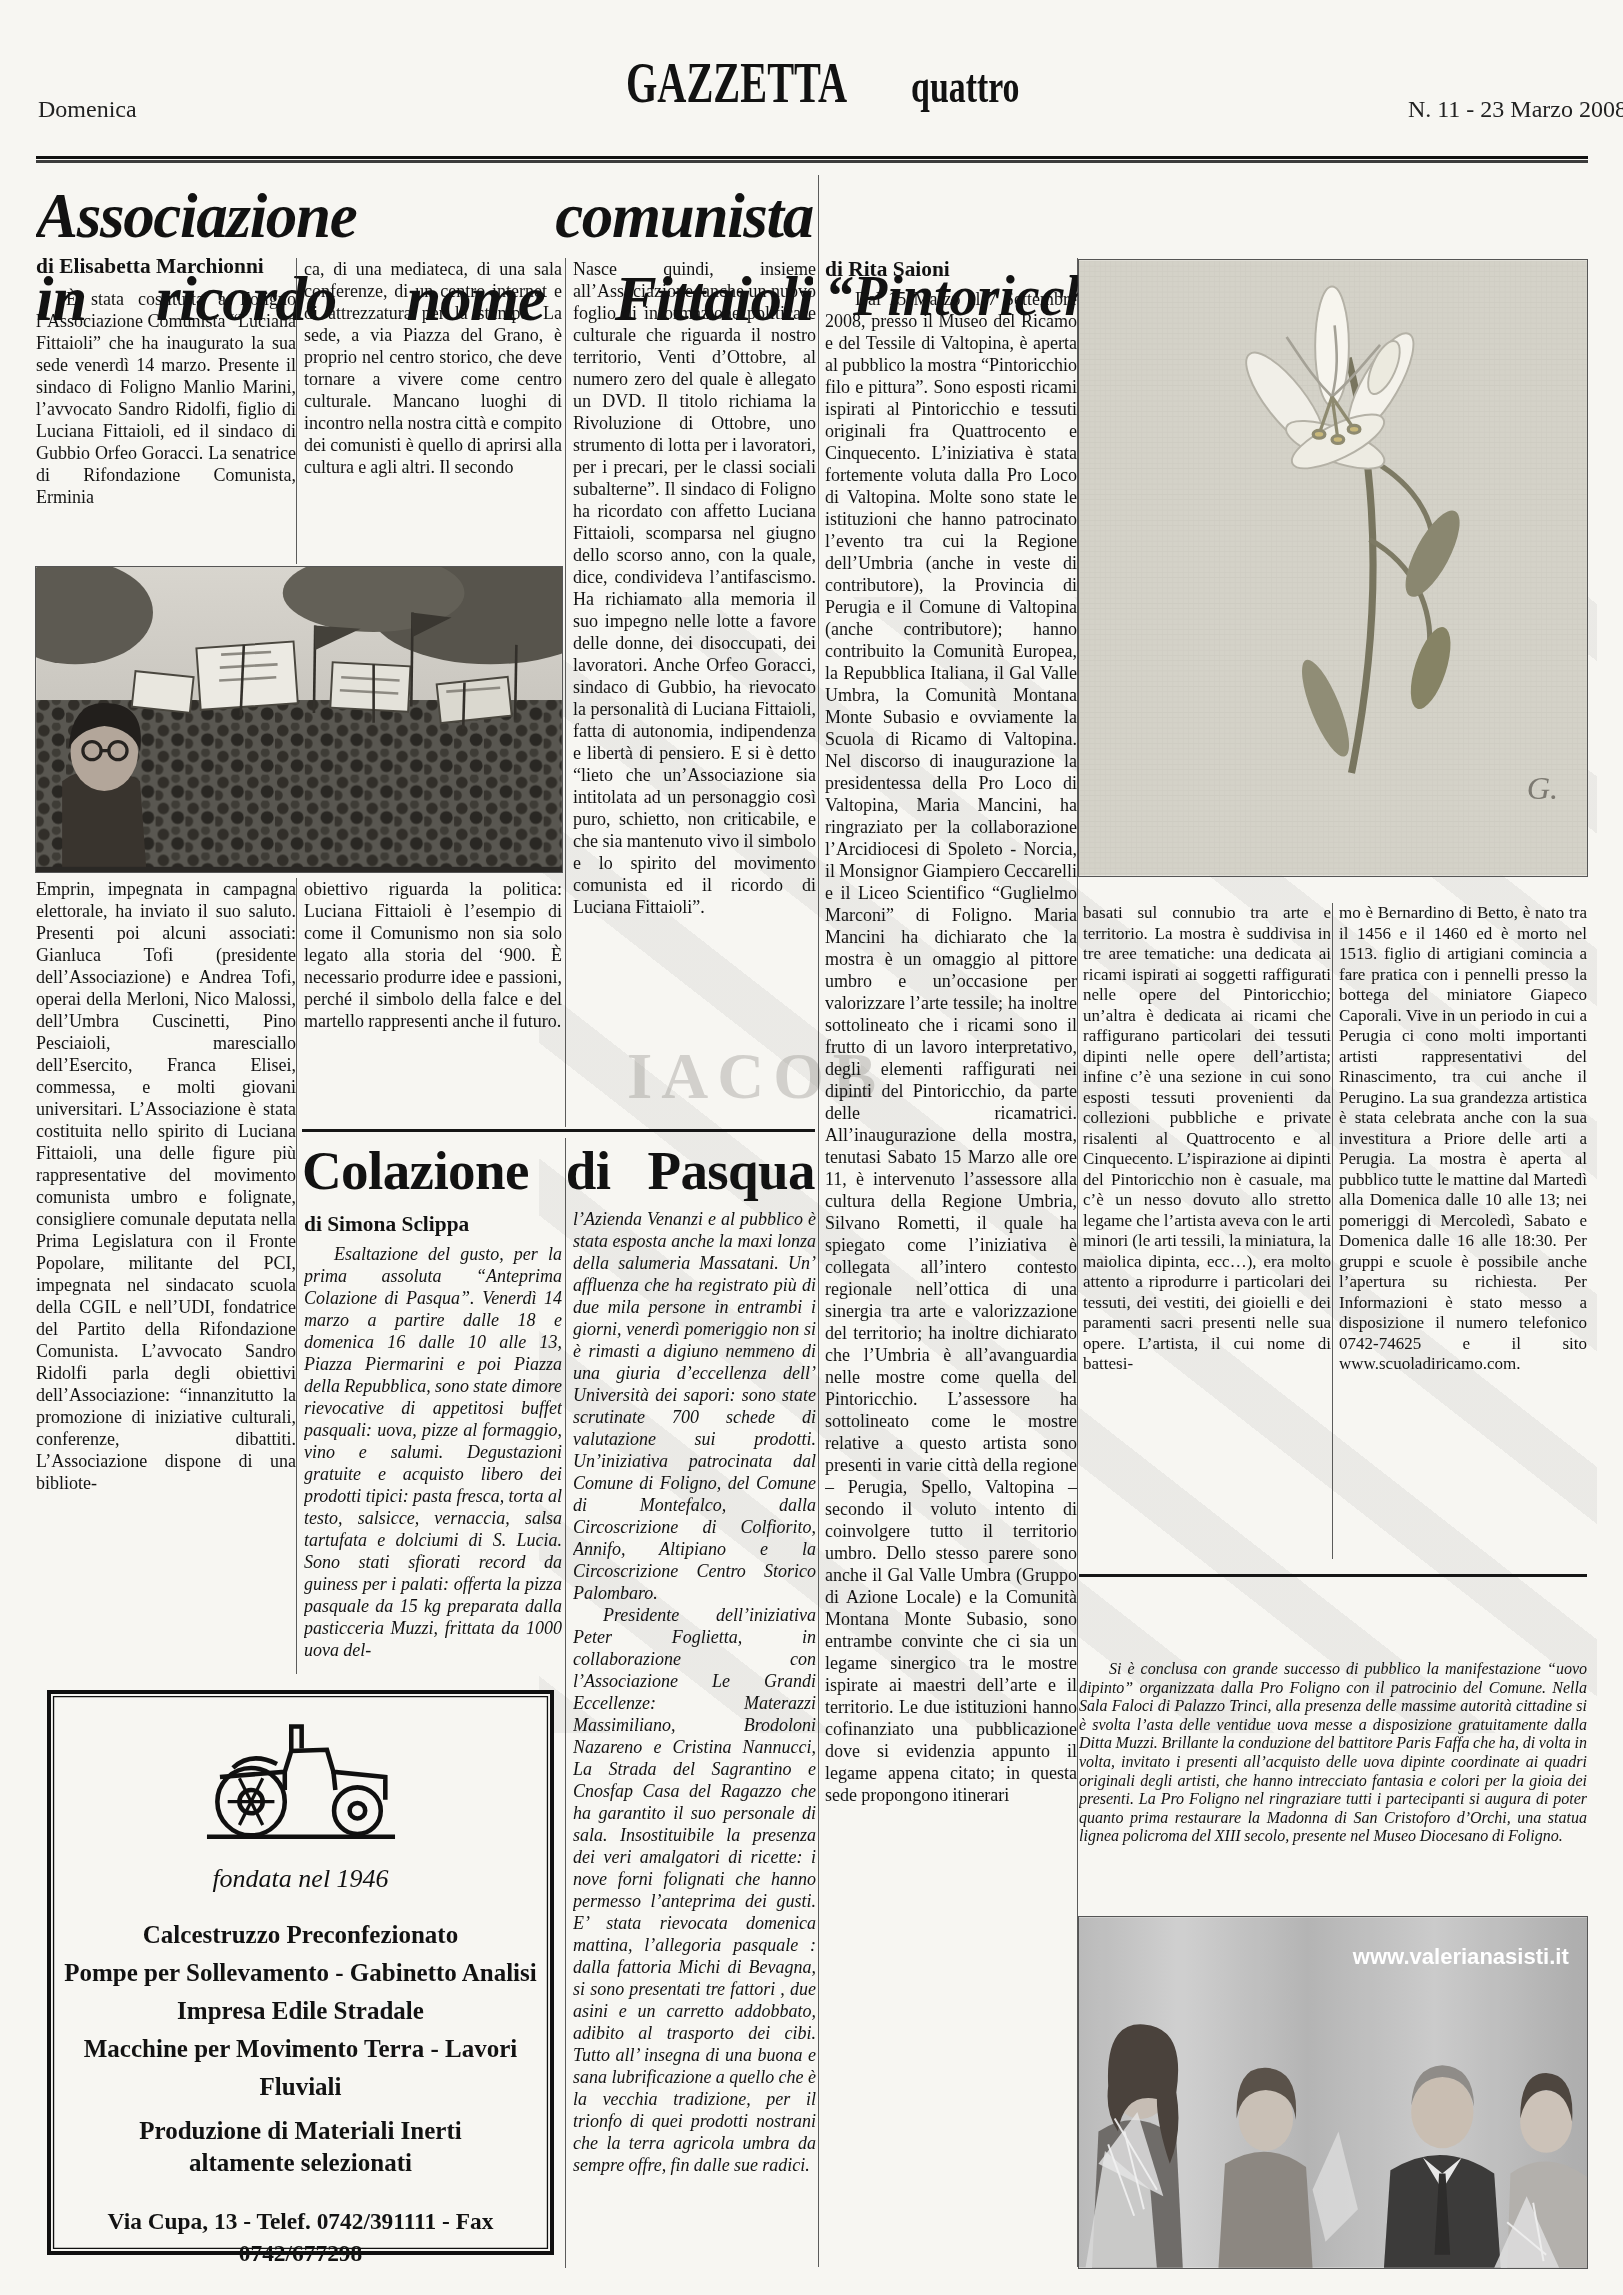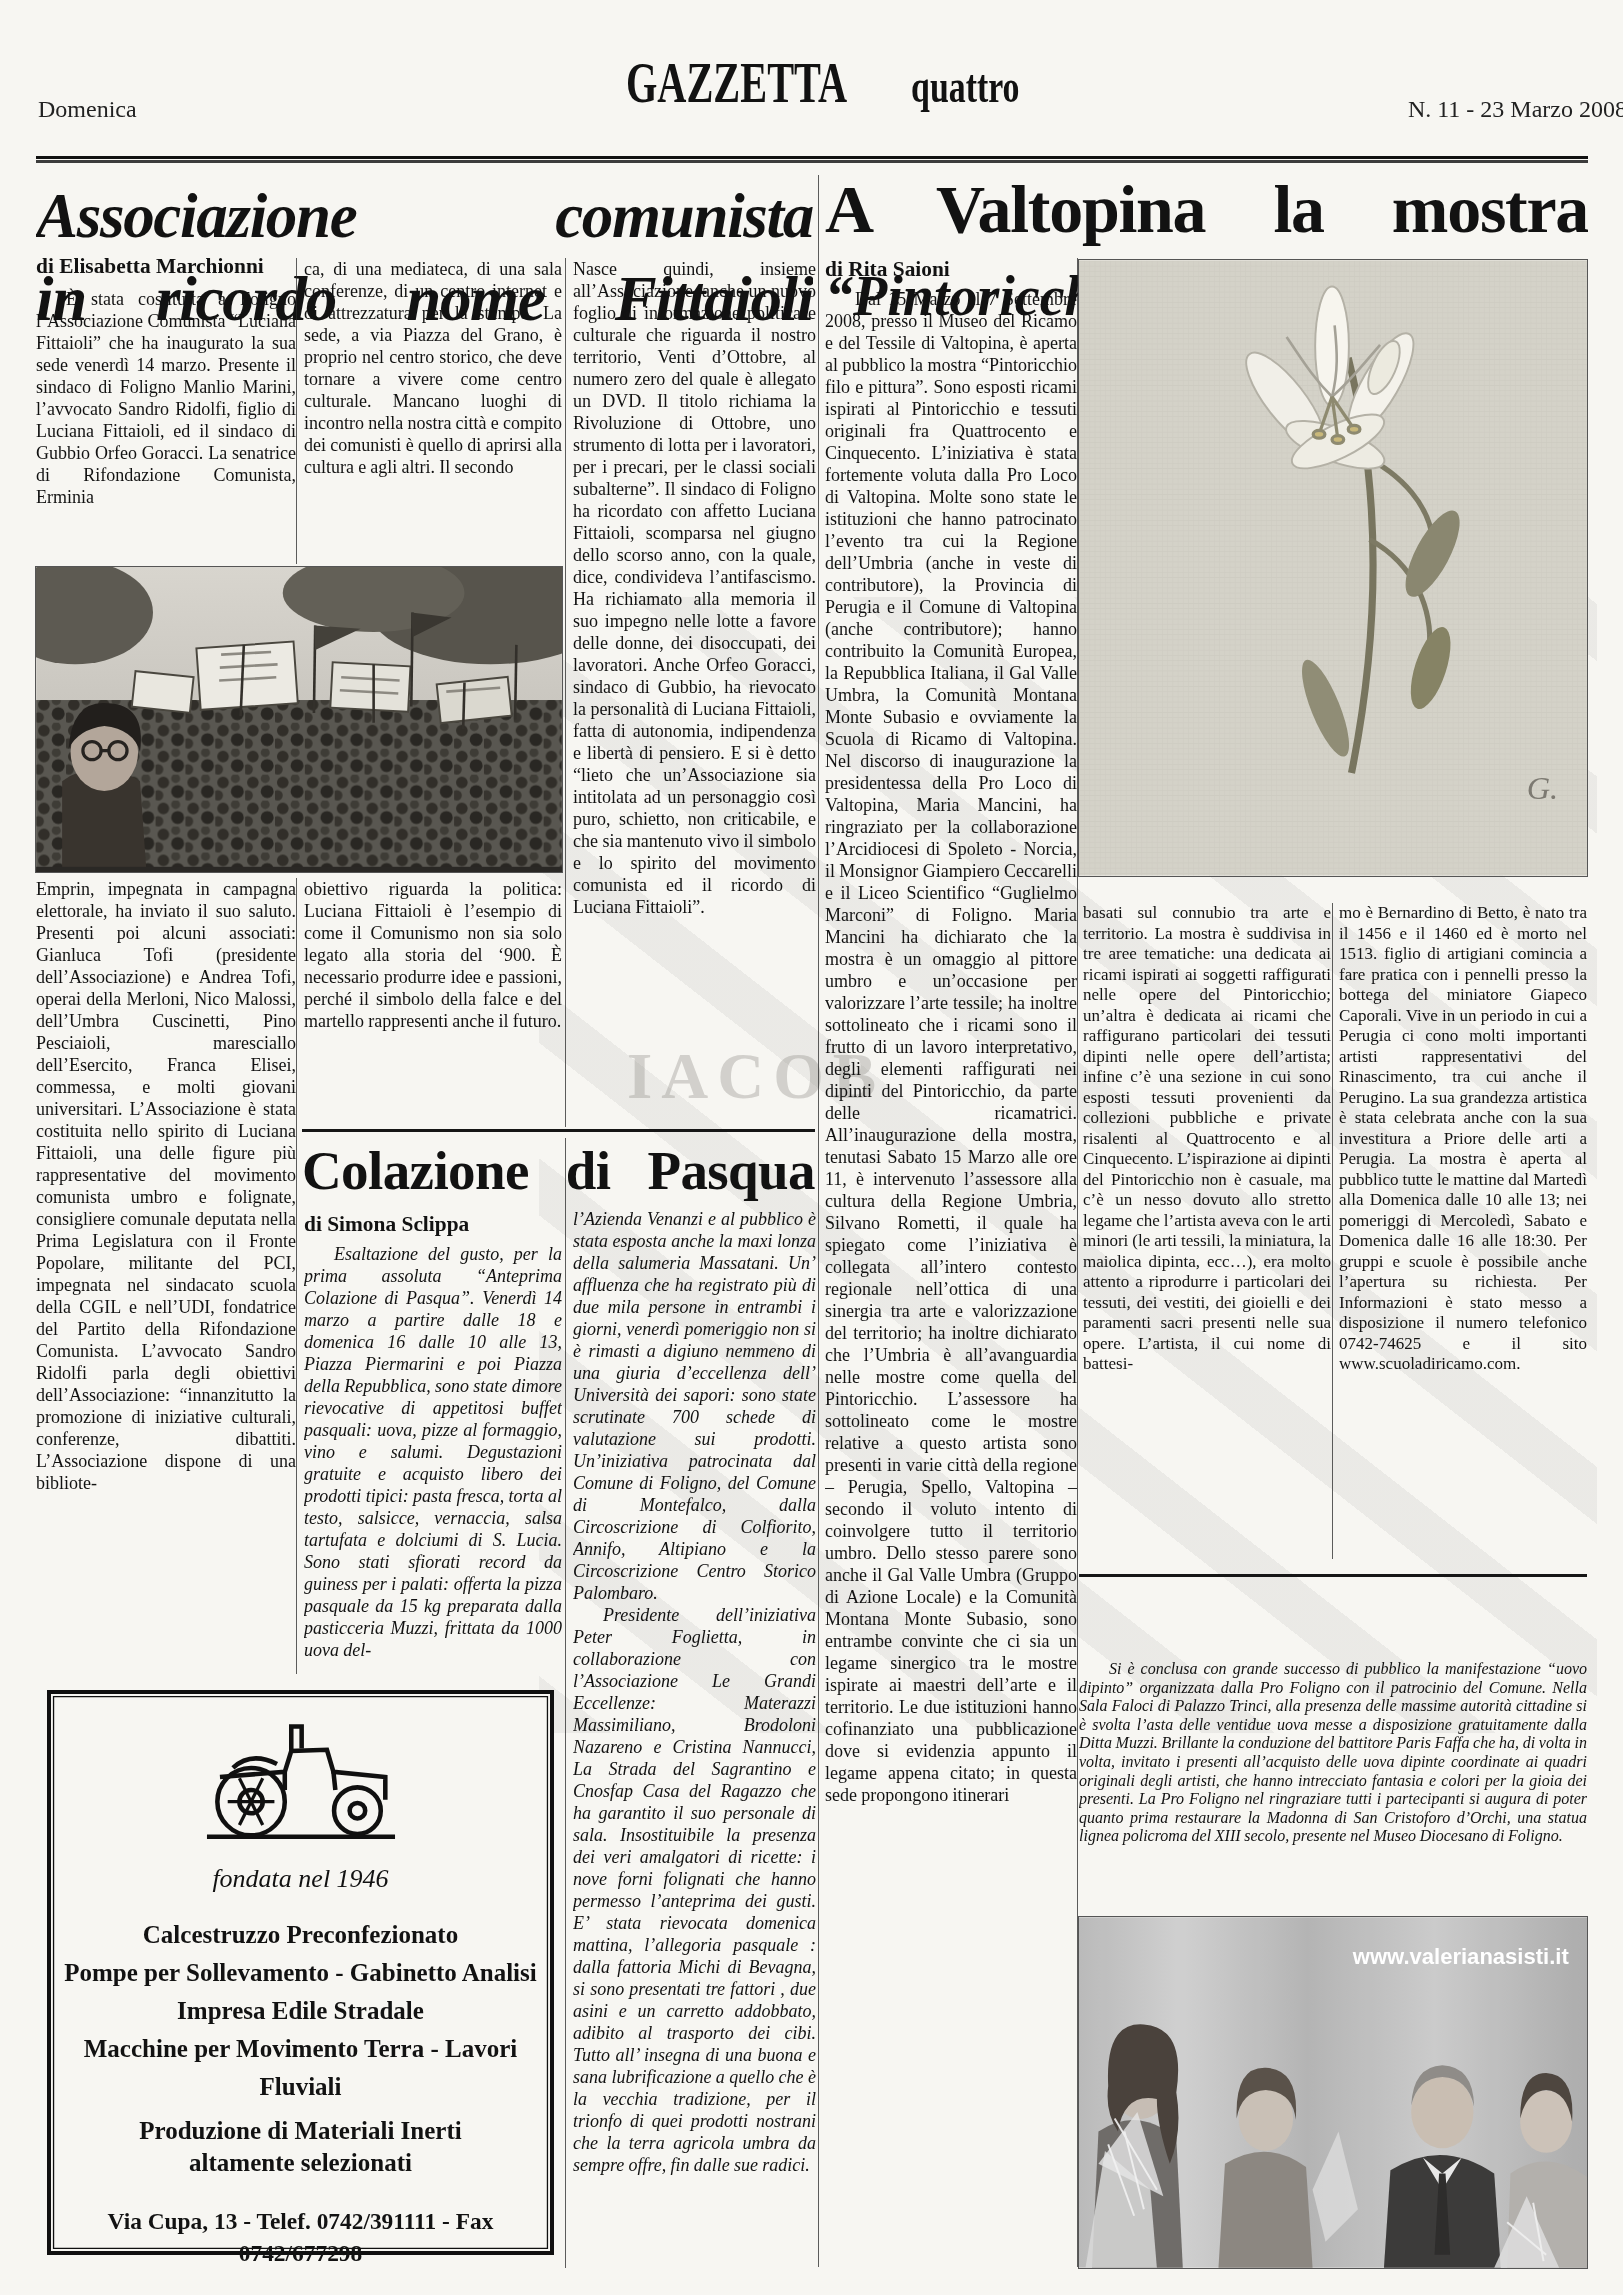--- a/index.html
+++ b/index.html
@@ -54,21 +54,20 @@
   </div>
   <div class="abs mast-side" style="right:36px;top:96px;">N. 11 - 23 Marzo 2008</div>
   <div class="abs double-rule" style="left:36px;top:156px;width:1552px;"></div>
 
   <div class="abs stripes" style="left:539px;top:597px;width:1058px;height:1136px;"></div>
   <div class="abs wm-text" style="left:627px;top:1039px;">IACOB</div>
 
   <div class="abs hl-left fill-line" style="left:36px;top:177px;width:777px;">Associazione comunista</div>
   <div class="abs hl-left fill-line" style="left:36px;top:260px;width:777px;">in ricordo nome Fittaioli</div>
 
-  <div class="abs hl-right1 fill-line" style="left:825px;top:170px;width:763px;">A Valtopina la mostra</div>
   <div class="abs hl-right2 fill-line" style="left:825px;top:261px;width:763px;">“Pintoricchio filo e pittura”</div>
 
   <div class="abs vrule" style="left:296px;top:258px;height:306px;"></div>
   <div class="abs vrule" style="left:296px;top:878px;height:796px;"></div>
   <div class="abs vrule" style="left:565px;top:258px;height:869px;"></div>
   <div class="abs vrule" style="left:565px;top:1138px;height:1130px;"></div>
   <div class="abs vrule" style="left:818px;top:175px;height:2092px;"></div>
   <div class="abs vrule" style="left:1077px;top:258px;height:2009px;"></div>
   <div class="abs vrule" style="left:1332px;top:903px;height:656px;"></div>
 

